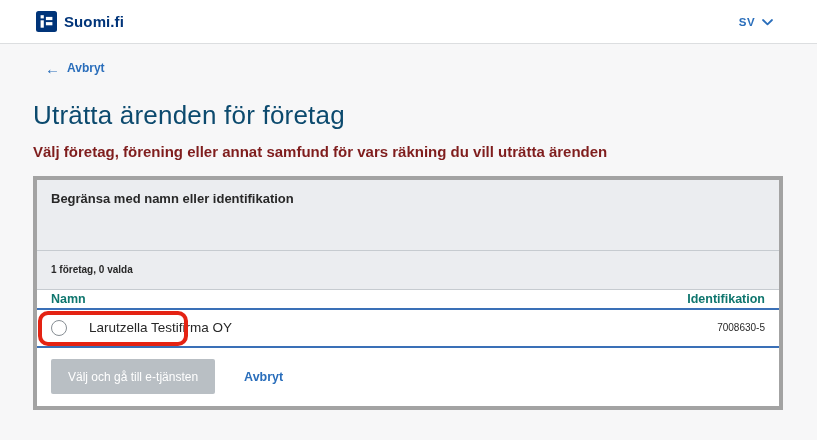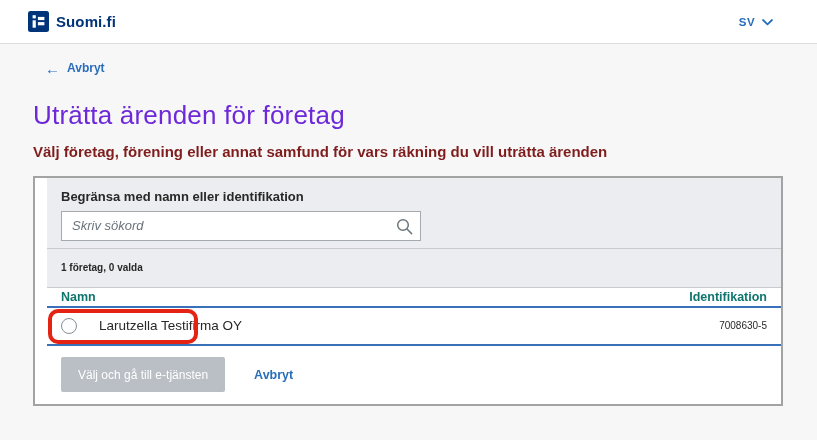--- a/index.html
+++ b/index.html
@@ -16,21 +16,21 @@
     height: 44px;
     background: #ffffff;
     border-bottom: 1px solid #dcdee0;
     display: flex;
     align-items: center;
     position: relative;
   }
   .brand {
     display: flex;
     align-items: center;
-    margin-left: 28px;
+    margin-left: 36px;
     cursor: pointer;
   }
   .brand-logo { width: 21px; height: 21px; display: block; }
   .brand-name {
     margin-left: 7px;
     font-size: 15px;
     font-weight: 700;
     color: #003479;
     letter-spacing: 0.1px;
   }
@@ -65,38 +65,37 @@
     text-decoration: none;
   }
   .back-arrow { font-size: 15px; color: #2a6ebb; line-height: 1; }
   .back-label { font-size: 12px; font-weight: 700; color: #2a6ebb; }
 
   .page-title {
     margin-top: 22px;
     font-size: 26px;
     line-height: 30px;
     font-weight: 400;
-    color: #6d28d9;
+    color: #0c4a6e;
     letter-spacing: 0.2px;
   }
   .page-subtitle {
     margin-top: 13px;
     font-size: 15px;
     line-height: 18px;
     font-weight: 700;
     color: #7f1d1d;
   }
 
   
   .select-box {
     margin-top: 15px;
     width: 750px;
     background: #ffffff;
-    border: 2px solid #a3a3a3;
-    padding-left: 12px;
+    border: 4px solid #a3a3a3;
   }
 
   .search-section {
     background: #ebedf0;
     height: 71px;
     border-bottom: 1px solid #c6cbd0;
     padding: 11px 14px 0 14px;
   }
   .search-label { font-size: 13px; font-weight: 700; color: #282828; }
   .search-wrap { position: relative; width: 360px; margin-top: 7px; }
@@ -228,27 +227,20 @@
     <span class="back-label">Avbryt</span>
   </a>
 
   <h1 class="page-title">Uträtta ärenden för företag</h1>
   <p class="page-subtitle">Välj företag, förening eller annat samfund för vars räkning du vill uträtta ärenden</p>
 
   <section class="select-box">
 
     <div class="search-section">
       <div class="search-label">Begränsa med namn eller identifikation</div>
-      <div class="search-wrap">
-        <input class="search-input" type="text" placeholder="Skriv sökord" style="">
-        <svg class="search-icon" viewBox="0 0 17 17">
-          <circle cx="7" cy="7" r="5.3" fill="none" stroke="#6d767c" stroke-width="1.5"></circle>
-          <line x1="11" y1="11" x2="15.6" y2="15.6" stroke="#6d767c" stroke-width="1.5" stroke-linecap="round"></line>
-        </svg>
-      </div>
     </div>
 
     <div class="count-bar">
       <span class="count-text">1 företag, 0 valda</span>
     </div>
 
     <div class="table-head">
       <span class="col-label">Namn</span>
       <span class="col-label">Identifikation</span>
     </div>

